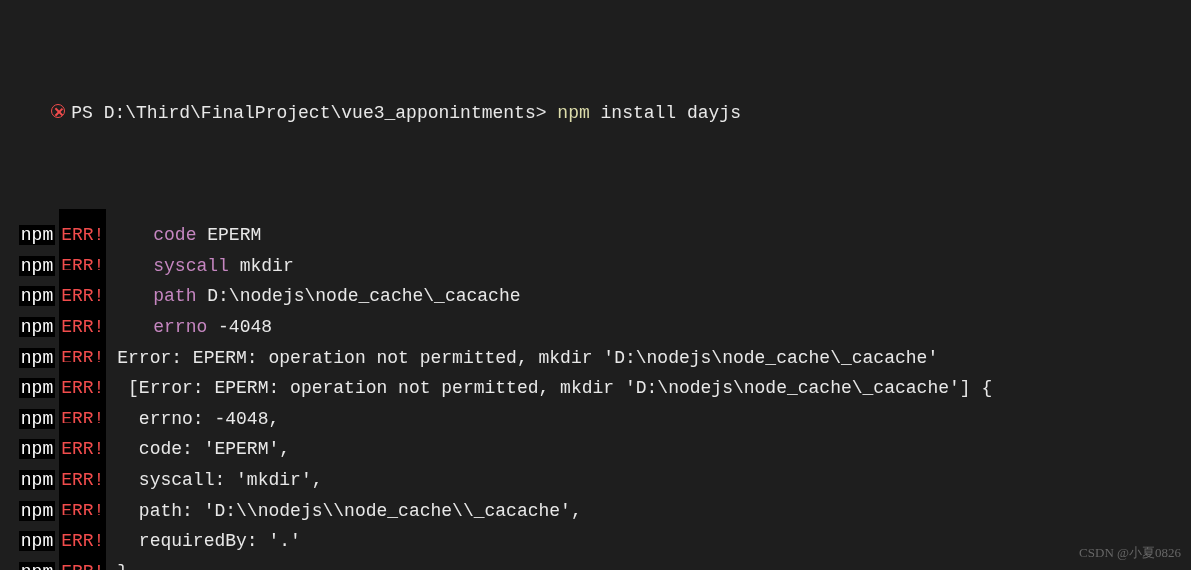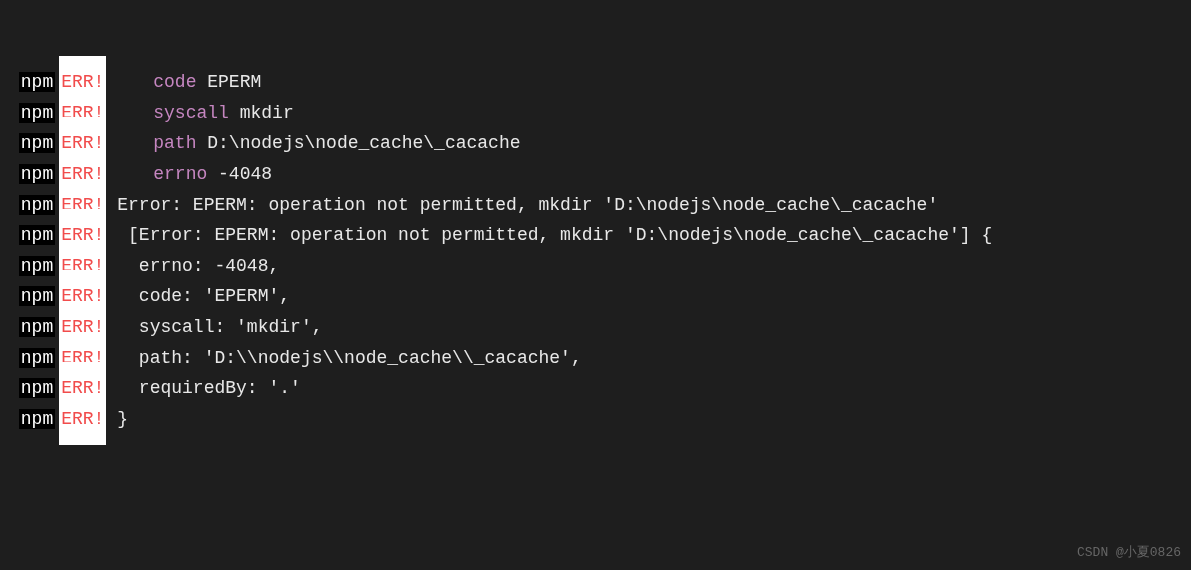--- a/index.html
+++ b/index.html
@@ -32,33 +32,36 @@
       position: absolute;
       left: 6px; top: 2px;
       width: 1.5px; height: 10px;
       background: #f14c4c;
     }
     .error-icon::before { transform: rotate(45deg); }
     .error-icon::after  { transform: rotate(-45deg); }
     .white { color: #e8e8e8; }
     .yellow { color: #dcdcaa; }
     .npm-tag { background: #000; color: #fff; padding: 0 2px; }
-    .err-tag { background: #ffffff; color: #f14c4c; padding: 16px 2px; }
+    .err-tag { background: #000000; color: #f14c4c; padding: 16px 2px; }
     .magenta { color: #c586c0; margin-left: 36px; }
     .watermark {
       position: absolute;
       right: 10px;
       bottom: 6px;
       font-size: 13px;
       color: #666;
-      font-family: Liberation Mono, monospace;
+      font-family: Liberation Serif, serif;
       white-space: nowrap;
     }
     .gap { display: inline-block; width: 4px; }
   </style>
 </head>
 <body>
 
 <div class="terminal">
+  <span class="line">
+    <span class="error-icon"></span><span class="white">PS</span> <span class="white">D:\Third\FinalProject\vue3_apponintments&gt;</span> <span class="yellow">npm</span> <span class="white">install dayjs</span>
+  </span>
   <div id="lines"><span class="line"> <span class="npm-tag">npm</span><span class="gap"></span><span class="err-tag">ERR!</span> <span class="magenta key-slot">code</span><span class="white val-slot"> EPERM</span></span><span class="line"> <span class="npm-tag">npm</span><span class="gap"></span><span class="err-tag">ERR!</span> <span class="magenta key-slot">syscall</span><span class="white val-slot"> mkdir</span></span><span class="line"> <span class="npm-tag">npm</span><span class="gap"></span><span class="err-tag">ERR!</span> <span class="magenta key-slot">path</span><span class="white val-slot"> D:\nodejs\node_cache\_cacache</span></span><span class="line"> <span class="npm-tag">npm</span><span class="gap"></span><span class="err-tag">ERR!</span> <span class="magenta key-slot">errno</span><span class="white val-slot"> -4048</span></span><span class="line"> <span class="npm-tag">npm</span><span class="gap"></span><span class="err-tag">ERR!</span> <span class="white val-slot">Error: EPERM: operation not permitted, mkdir 'D:\nodejs\node_cache\_cacache'</span></span><span class="line"> <span class="npm-tag">npm</span><span class="gap"></span><span class="err-tag">ERR!</span> <span class="white val-slot"> [Error: EPERM: operation not permitted, mkdir 'D:\nodejs\node_cache\_cacache'] {</span></span><span class="line"> <span class="npm-tag">npm</span><span class="gap"></span><span class="err-tag">ERR!</span> <span class="white val-slot">  errno: -4048,</span></span><span class="line"> <span class="npm-tag">npm</span><span class="gap"></span><span class="err-tag">ERR!</span> <span class="white val-slot">  code: 'EPERM',</span></span><span class="line"> <span class="npm-tag">npm</span><span class="gap"></span><span class="err-tag">ERR!</span> <span class="white val-slot">  syscall: 'mkdir',</span></span><span class="line"> <span class="npm-tag">npm</span><span class="gap"></span><span class="err-tag">ERR!</span> <span class="white val-slot">  path: 'D:\\nodejs\\node_cache\\_cacache',</span></span><span class="line"> <span class="npm-tag">npm</span><span class="gap"></span><span class="err-tag">ERR!</span> <span class="white val-slot">  requiredBy: '.'</span></span><span class="line"> <span class="npm-tag">npm</span><span class="gap"></span><span class="err-tag">ERR!</span> <span class="white val-slot">}</span></span></div>
 </div>
 
 <div class="watermark">CSDN @小夏0826</div>
 
 </body></html>

